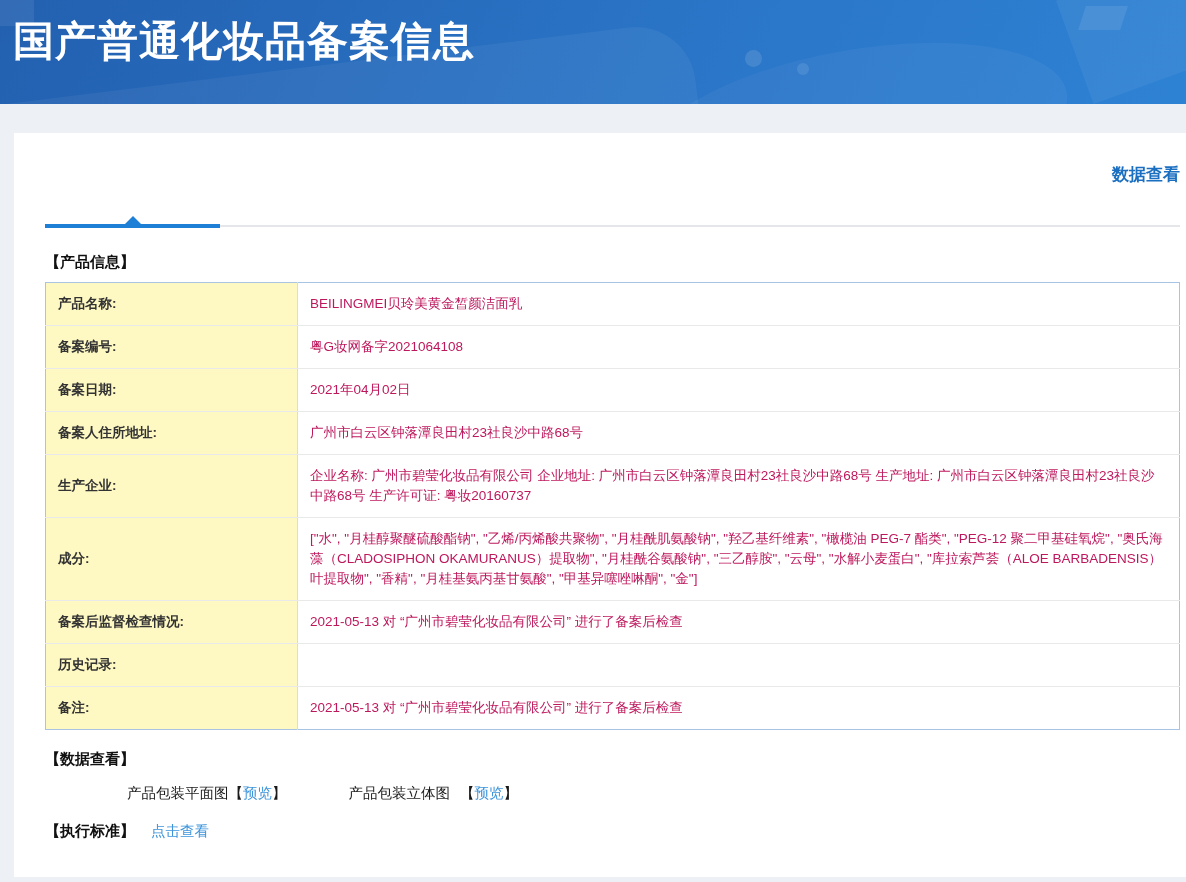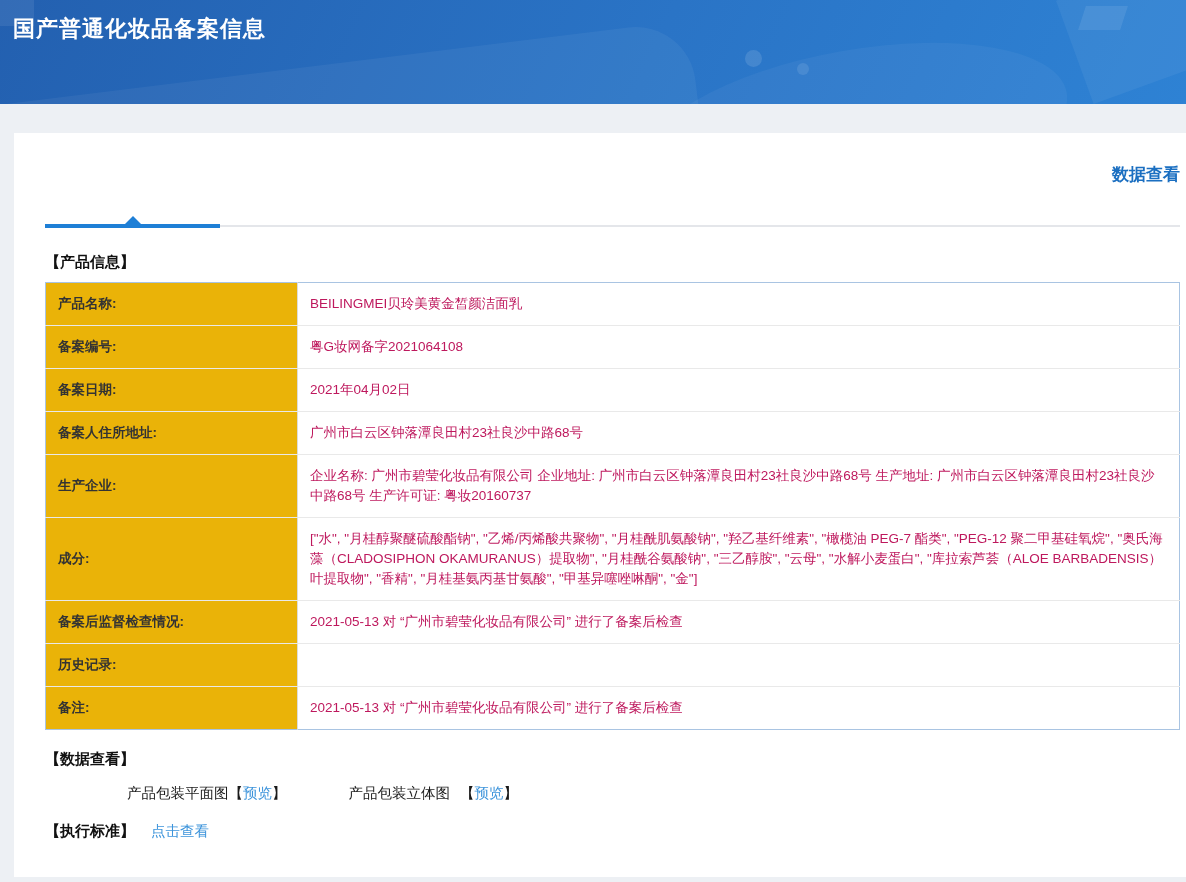--- a/index.html
+++ b/index.html
@@ -12,21 +12,21 @@
   }
   
   .header {
     height:104px;
     background:linear-gradient(115deg, #2360b0 0%, #2a74c6 55%, #2e82d4 100%);
     position:relative;
     overflow:hidden;
   }
   .header h1 {
     position:relative; z-index:2;
-    color:#fff; font-size:22px; font-weight:bold;
+    color:#fff; font-size:41px; font-weight:bold;
     padding:14px 0 0 13px; letter-spacing:1px;
   }
   .deco { position:absolute; background:rgba(255,255,255,0.06); }
   .deco-corner { left:0; top:0; width:34px; height:26px; background:rgba(255,255,255,0.08); }
   .deco-wedge { left:-60px; top:66px; width:760px; height:150px; transform:rotate(-7deg); border-radius:60px; background:rgba(255,255,255,0.05); }
   .deco-blob { left:640px; top:50px; width:430px; height:160px; border-radius:50%; transform:rotate(-10deg); background:rgba(255,255,255,0.045); }
   .deco-band { left:1070px; top:-30px; width:160px; height:110px; transform:rotate(-20deg); background:rgba(255,255,255,0.055); }
   .deco-para { left:1082px; top:6px; width:42px; height:24px; transform:skewX(-18deg); background:rgba(255,255,255,0.09); }
   .deco-c1 { left:745px; top:50px; width:17px; height:17px; border-radius:50%; background:rgba(255,255,255,0.12); }
   .deco-c2 { left:797px; top:63px; width:12px; height:12px; border-radius:50%; background:rgba(255,255,255,0.10); }
@@ -74,21 +74,21 @@
   table.info td {
     border-bottom:1px solid #e9e9e9;
     font-size:13.5px;
     vertical-align:middle;
     padding:11px 12px;
     line-height:20px;
   }
   table.info tr:last-child td { border-bottom:none; }
   td.lbl {
     width:252px;
-    background:#eab308;
+    background:#fef9c3;
     font-weight:bold;
     color:#333;
     font-size:14px;
     border-right:1px solid #dcdcdc;
   }
   td.val { color:#be185d; }
   td.val.empty { height:40px; }
   
   .pack-line { margin-top:15px; padding-left:82px; font-size:14.5px; color:#1a1a1a; }
   .pack-item { margin-right:58px;text-align:right; }

